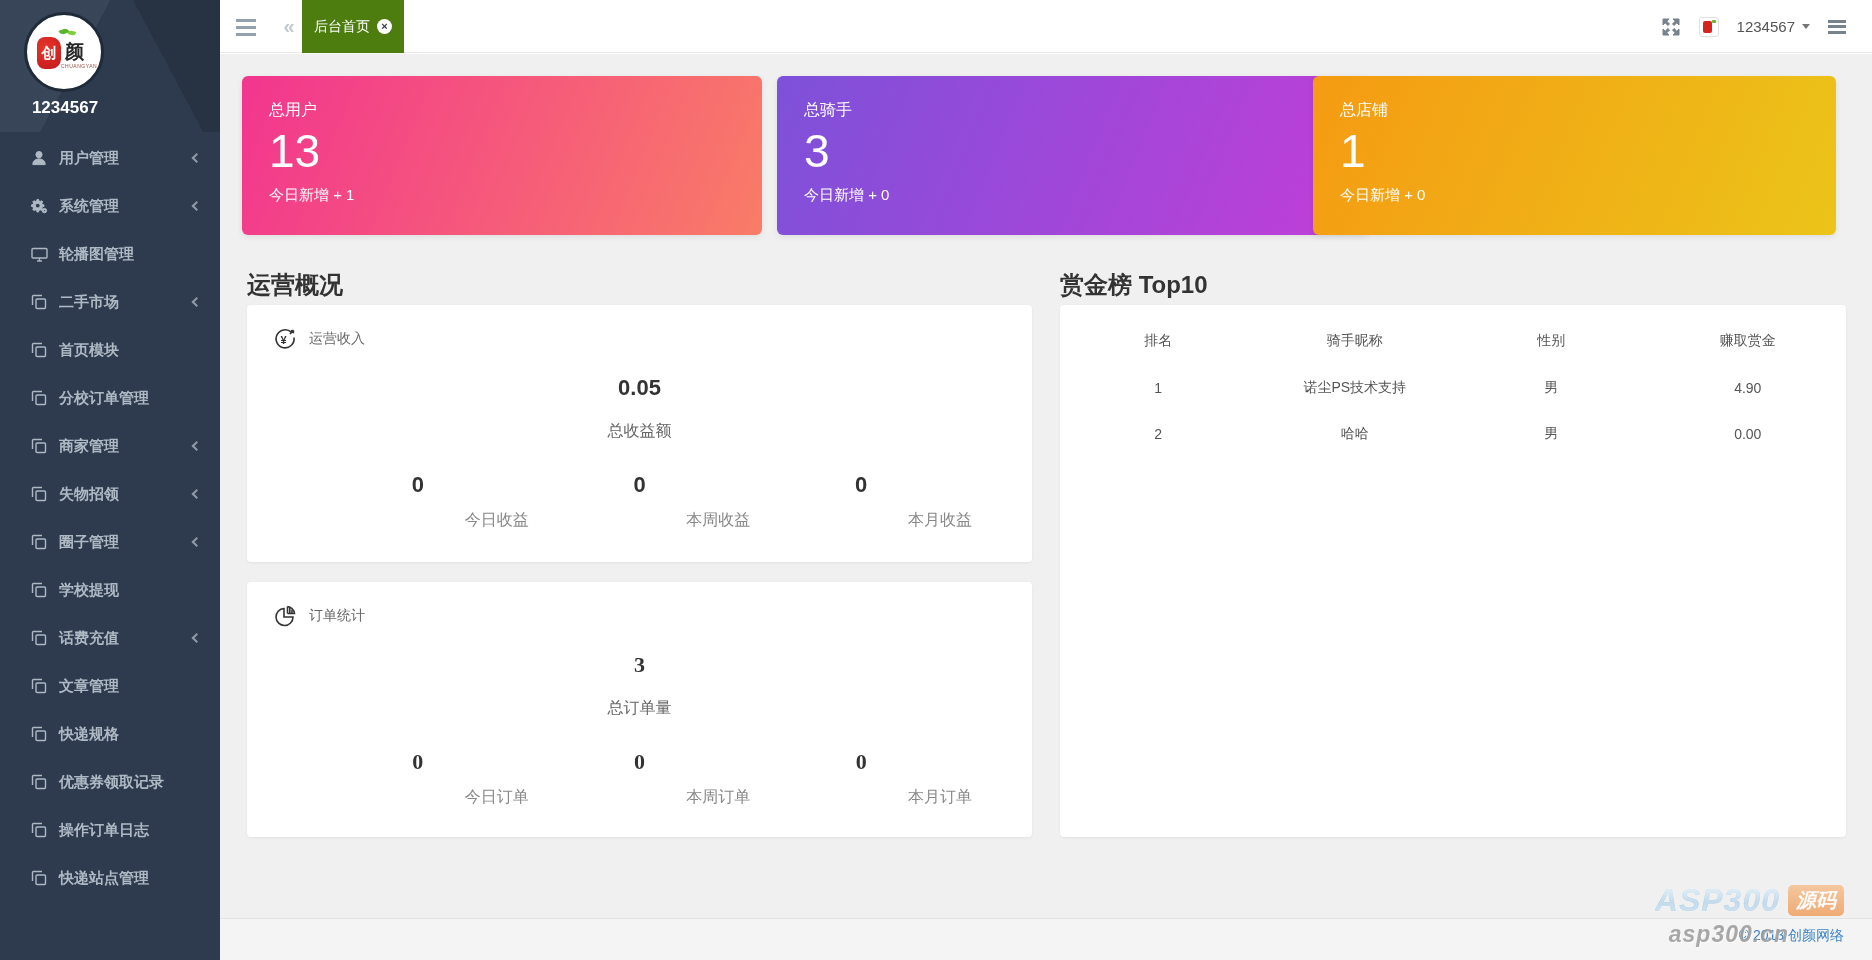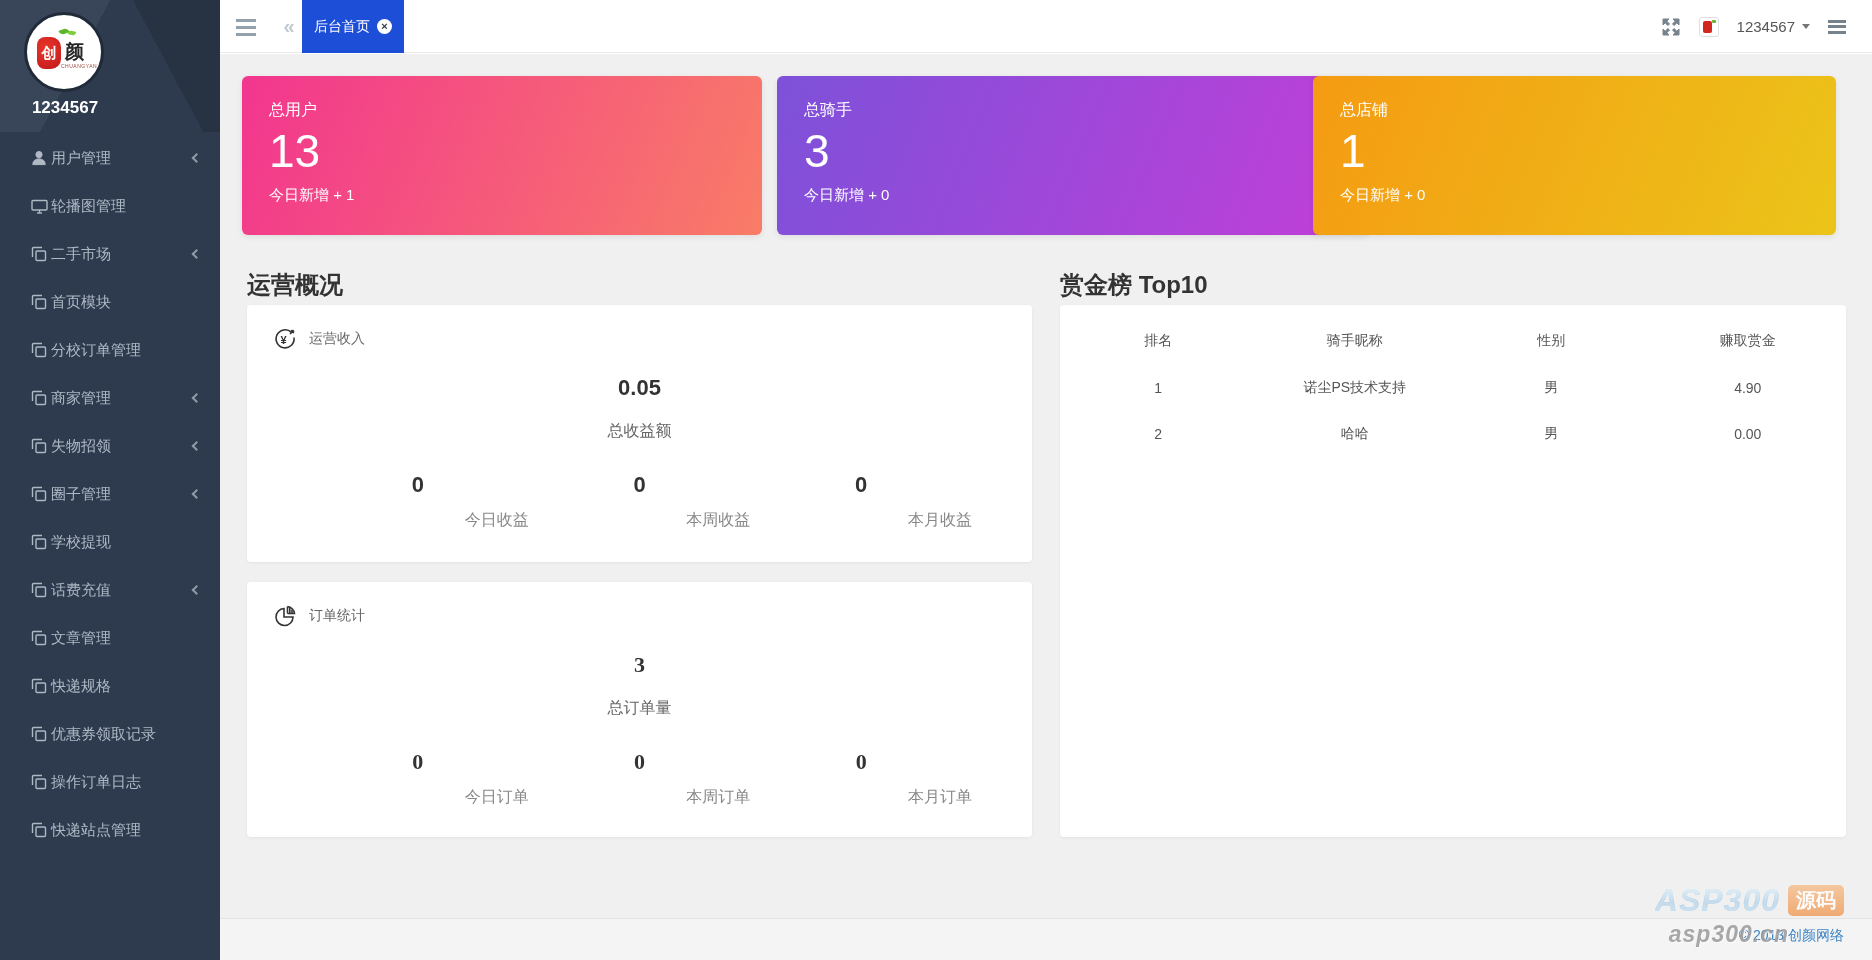--- a/index.html
+++ b/index.html
@@ -29,35 +29,35 @@
     border-radius:6px 0 6px 0; transform:rotate(14deg); }
   .logo-sub { position:absolute; left:26px; top:34px; font-size:5px; letter-spacing:0.5px; color:#9c4a3f; }
   .sidebar-username { position:absolute; left:0; top:98px; width:130px; text-align:center;
     color:#fff; font-size:17px; font-weight:bold; z-index:2; }
   .menu { position:absolute; left:0; top:134px; width:220px; list-style:none; }
   .menu li { position:relative; height:48px; display:flex; align-items:center;
     padding-left:30px; cursor:pointer; color:#aeb9c4; }
   .menu .mi { width:18px; height:16px; display:inline-flex; align-items:center;
     justify-content:center; flex:0 0 18px; }
   .menu .mi svg { stroke:#aeb9c4; }
-  .menu .mlabel { margin-left:3px; font-size:15px; white-space:nowrap; }
+  .menu .mlabel { margin-left:11px; font-size:15px; white-space:nowrap;font-weight:bold; }
   .menu .chev { position:absolute; right:20px; top:50%; width:7px; height:7px;
     border-left:2px solid #8f9aa6; border-bottom:2px solid #8f9aa6;
     transform:translateY(-50%) rotate(45deg); }
 
   
   .topbar { position:absolute; left:220px; top:0; width:1652px; height:53px;
     background:#fff; border-bottom:1px solid #e8e8e8; z-index:4; }
   .hamburger { position:absolute; left:10px; top:14px; width:38px; height:26px;
     display:flex; flex-direction:column; justify-content:center; gap:4px; cursor:pointer; }
   .hamburger i { display:block; width:20px; height:3px; background:#93a1ad; margin-left:6px; }
   .rewind { position:absolute; left:52px; top:12px; width:34px; height:28px; cursor:pointer;
     color:#c2c9d0; font-size:20px; text-align:center; line-height:28px; font-weight:bold; }
   .tab-active { position:absolute; left:82px; top:0; height:53px; min-width:92px;
-    background:#1d4ed8; color:#fff; display:flex; align-items:center; justify-content:center;
+    background:#4d7c0f; color:#fff; display:flex; align-items:center; justify-content:center;
     gap:7px; padding:0 12px; font-size:14px; cursor:pointer; }
   .tab-close { width:15px; height:15px; border-radius:50%; background:#fff; color:#2d3a4b;
     font-size:11px; line-height:15px; text-align:center; font-weight:bold; cursor:pointer; }
   .topbar-right { position:absolute; right:0; top:0; height:53px; display:flex;
     align-items:center; gap:18px; padding-right:26px; }
   .fs-icon { width:20px; height:20px; cursor:pointer; }
   .fs-icon svg { stroke:#76828c; }
   .tb-avatar { width:20px; height:20px; border-radius:3px; background:#fff;
     border:1px solid #e0e0e0; position:relative; cursor:pointer; }
   .tb-avatar i { position:absolute; left:3px; top:3px; width:9px; height:12px;
@@ -118,21 +118,21 @@
     background:#f4f4f4; }
 
   
   .watermark { position:absolute; right:28px; top:828px; text-align:right; z-index:6; }
   .wm-row1 { display:flex; align-items:center; gap:8px; justify-content:flex-end; }
   .wm-brand { font-size:32px; font-weight:bold; font-style:italic;
     background:linear-gradient(180deg,#bfe0f2 10%, #5c9fd0 55%, #8fc3e6 100%);
     -webkit-background-clip:text; background-clip:text; color:transparent;
     text-shadow:0 0 1px rgba(255,255,255,0.6); letter-spacing:1px; opacity:0.85; }
   .wm-badge { background:linear-gradient(180deg,#f6bd8b,#ef9a55); color:#fff;
-    font-size:20px; font-weight:bold; border-radius:5px;
+    font-size:20px; font-style:italic; font-weight:bold; border-radius:5px;
     padding:2px 8px; opacity:0.8; }
   .wm-row2 { position:relative; margin-top:2px; height:28px; }
   .wm-credit { position:absolute; right:0; top:6px; font-size:14px; color:#3d85c6; white-space:nowrap; }
   .wm-domain { position:absolute; right:55px; top:0; font-size:23px; font-weight:bold;
     font-style:italic; color:#9a9a9a; opacity:0.85;
     text-shadow:1px 1px 0 rgba(255,255,255,0.8); letter-spacing:1px; }
 </style>
 </head>
 <body>
 
@@ -156,20 +156,31 @@
 
     <ul class="menu">
       <li>
         <span class="mi">
           <svg width="16" height="16" viewBox="0 0 16 16" fill="#aeb9c4" stroke="none">
               <circle cx="8" cy="4.6" r="3.1"></circle>
               <path d="M1.8 14.6 C1.8 10.9 4.4 8.9 8 8.9 C11.6 8.9 14.2 10.9 14.2 14.6 Z"></path>
             </svg>
         </span>
         <span class="mlabel">用户管理</span>
+        <span class="chev"></span>
+      </li>
+      <li>
+        <span class="mi">
+          <svg width="17" height="16" viewBox="0 0 17 16" fill="#aeb9c4" stroke="none">
+              <path d="M6 1.4 L7.5 1.4 L7.9 2.9 L9.2 3.5 L10.6 2.7 L11.7 3.8 L10.9 5.2 L11.4 6.5 L13 6.9 L13 8.4 L11.4 8.8 L10.9 10.1 L11.7 11.5 L10.6 12.6 L9.2 11.8 L7.9 12.4 L7.5 14 L6 14 L5.6 12.4 L4.3 11.8 L2.9 12.6 L1.8 11.5 L2.6 10.1 L2 8.8 L0.5 8.4 L0.5 6.9 L2 6.5 L2.6 5.2 L1.8 3.8 L2.9 2.7 L4.3 3.5 L5.6 2.9 Z M6.75 5.4 A2.3 2.3 0 1 0 6.76 5.4 Z"></path>
+              <circle cx="13.4" cy="12.6" r="2.2"></circle>
+              <circle cx="13.4" cy="12.6" r="0.9" fill="#2e3b4f"></circle>
+            </svg>
+        </span>
+        <span class="mlabel">系统管理</span>
         <span class="chev"></span>
       </li>
       <li>
         <span class="mi">
           <svg width="17" height="15" viewBox="0 0 17 15" fill="none" stroke="#aeb9c4" stroke-width="1.4">
               <rect x="1" y="1.5" width="15" height="9.5" rx="1"></rect>
               <line x1="6" y1="14" x2="11" y2="14"></line>
               <line x1="8.5" y1="11" x2="8.5" y2="14"></line>
             </svg>
         </span>

